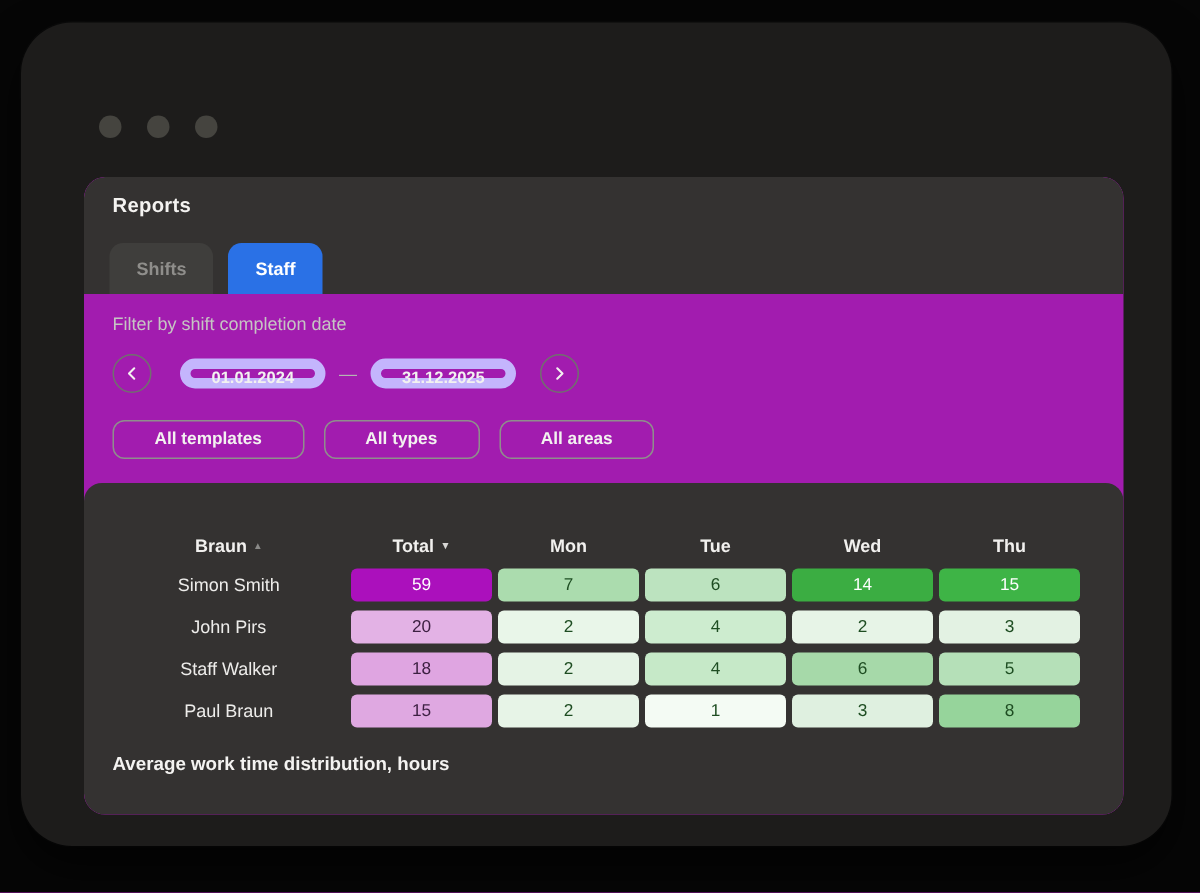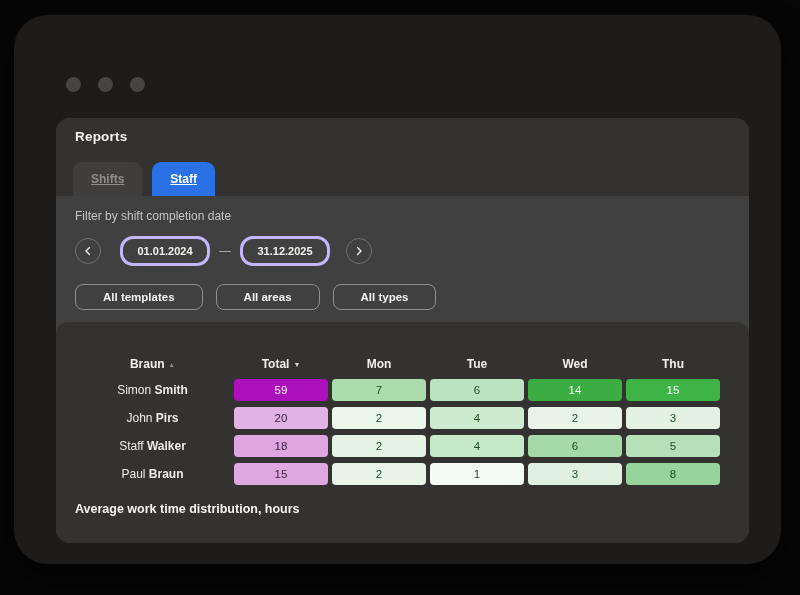--- a/index.html
+++ b/index.html
@@ -14,50 +14,50 @@
     position:absolute; left:14px; top:15px; width:767px; height:549px;
     background:#1d1c1b; border-radius:34px;
     box-shadow:0 14px 30px rgba(0,0,0,.65), 0 0 0 1px rgba(255,255,255,.02);
   }
   .window-dots { position:absolute; left:52px; top:62px; display:flex; gap:17px; }
   .window-dots span { width:15px; height:15px; border-radius:50%; background:#45443f; display:block; }
 
   
   .card {
     position:absolute; left:42px; top:103px; width:693px; height:425px;
-    background:#404040; border-radius:14px; overflow:hidden;
+    background:#a21caf; border-radius:14px; overflow:hidden;
     display:flex; flex-direction:column;
   }
   .band-header {
     height:78px; background:#343231; border-radius:14px 14px 0 0;
     display:flex; flex-direction:column; justify-content:space-between;
     padding:11px 0 0 19px;
   }
   .page-title { font-size:13.5px; font-weight:bold; color:#f4f3f1; letter-spacing:.2px; }
   .tabs { display:flex; gap:10px; margin-left:-2px; }
   .tab {
     height:34px; border:none; border-radius:9px 9px 0 0; cursor:pointer;
-    font-family:inherit; font-size:12px; font-weight:bold; padding:0 18px;text-decoration:underline;
+    font-family:inherit; font-size:12px; font-weight:bold; padding:0 18px;
   }
   .tab.inactive { background:#3f3e3c; color:#8f8e8b; }
   .tab.active   { color:#ffffff; }
 
   
   .band-filter { height:126px; padding:13px 0 0 19px; }
   .filter-label { font-size:12px; color:#c6c5c3; }
   .date-row { display:flex; align-items:center; margin-top:13px; }
   .circle-btn {
     width:26px; height:26px; border-radius:50%; background:transparent;
     border:1px solid #71706e; cursor:pointer;
     display:flex; align-items:center; justify-content:center;
   }
   .circle-btn svg { display:block; }
   .date-pill {
-    height:30px; min-width:90px; border-radius:13px; background:transparent;
-    border:3px solid #c4b5fd; color:#f3f2f0; cursor:pointer;
+    height:20px; min-width:90px; border-radius:13px; background:transparent;
+    border:7px solid #c4b5fd; color:#f3f2f0; cursor:pointer;
     font-family:inherit; font-size:11px; font-weight:bold; padding:0 14px;
   }
   .date-pill.from { margin-left:19px; }
   .dash { color:#b5b4b2; font-size:12px; margin:0 9px; }
   .circle-btn.next { margin-left:16px; }
   .filter-buttons { display:flex; gap:13px; margin-top:18px; }
   .filter-buttons button {
     height:26px; min-width:102px; border-radius:8px; background:transparent;
     border:1px solid #8f8e8c; color:#f3f2f0; cursor:pointer;
     font-family:inherit; font-size:11.5px; font-weight:bold; padding:0 27px;
@@ -72,21 +72,21 @@
   .table { margin-top:19px; }
   .thead, .tr { display:grid; grid-template-columns:155px repeat(5,1fr); gap:4px; align-items:center; }
   .th {
     text-align:center; font-size:12px; font-weight:bold; color:#f1f0ee;
     display:flex; align-items:center; justify-content:center; gap:4px; height:16px;
   }
   .sort-arrow.asc  { font-size:6.5px; color:#8a8a88; }
   .sort-arrow.desc { font-size:7px;  color:#d8d7d5; }
   .tbody { margin-top:7px; display:flex; flex-direction:column; gap:6px; }
   .name-cell { text-align:center; font-size:12px; color:#edecea; font-weight:400; }
-  .name-cell b { font-weight:bold;text-align:center; }
+  .name-cell b { font-weight:normal;text-align:center; }
   .cell {
     height:22px; border-radius:4px; display:flex; align-items:center; justify-content:center;
     font-size:11.5px; font-weight:500;
   }
   .section-footer { margin-top:17px; }
 </style>
 </head>
 <body>
 
 <div class="window">
@@ -118,22 +118,22 @@
         <span class="dash">—</span>
         <button class="date-pill to">31.12.2025</button>
         <button class="circle-btn next">
           <svg width="10" height="10" viewBox="0 0 10 10">
             <path d="M3.5 1.5 L7 5 L3.5 8.5" fill="none" stroke="#f3f2f0" stroke-width="1.4" stroke-linecap="round" stroke-linejoin="round"></path>
           </svg>
         </button>
       </div>
       <div class="filter-buttons">
         <button>All templates</button>
+        <button>All types</button>
         <button>All areas</button>
-        <button>All types</button>
       </div>
     </div>
 
     <div class="band-table">
       <div class="table">
         <div class="thead" id="thead">
             <div class="th">
               <span>Braun</span>
               <span class="sort-arrow asc">▲</span>
             </div>

